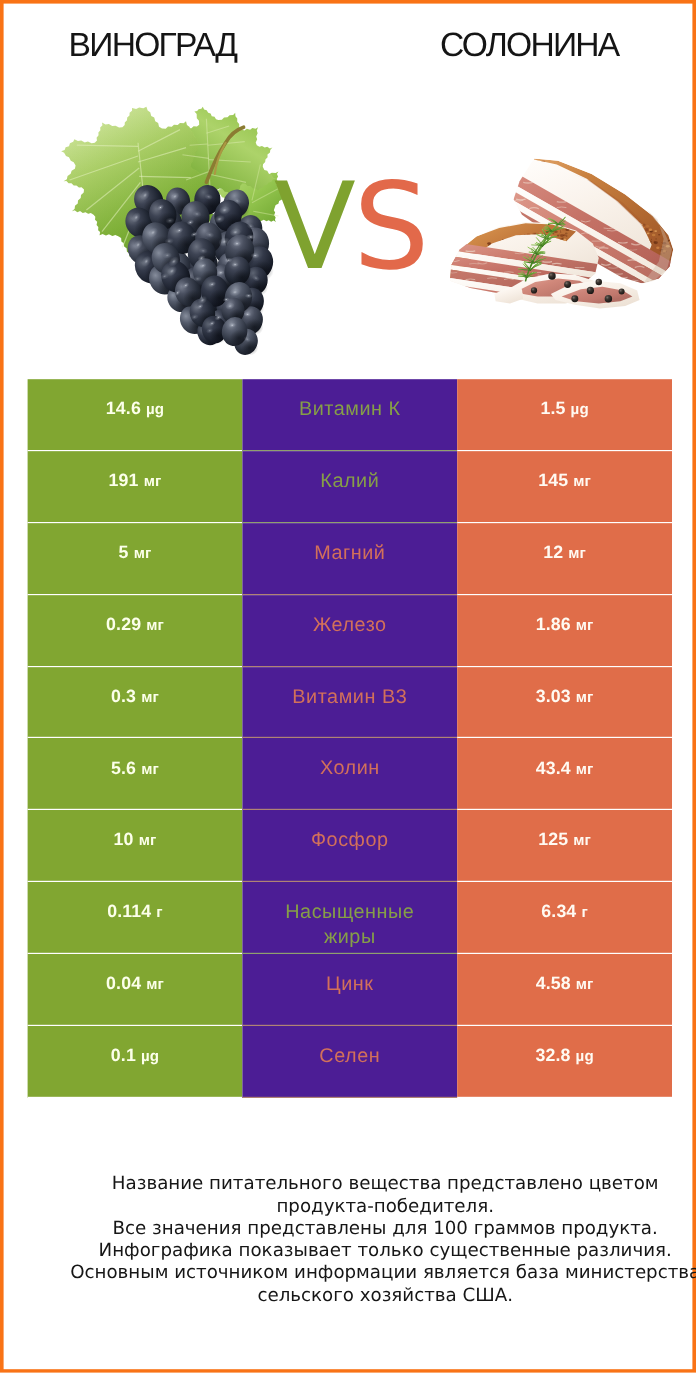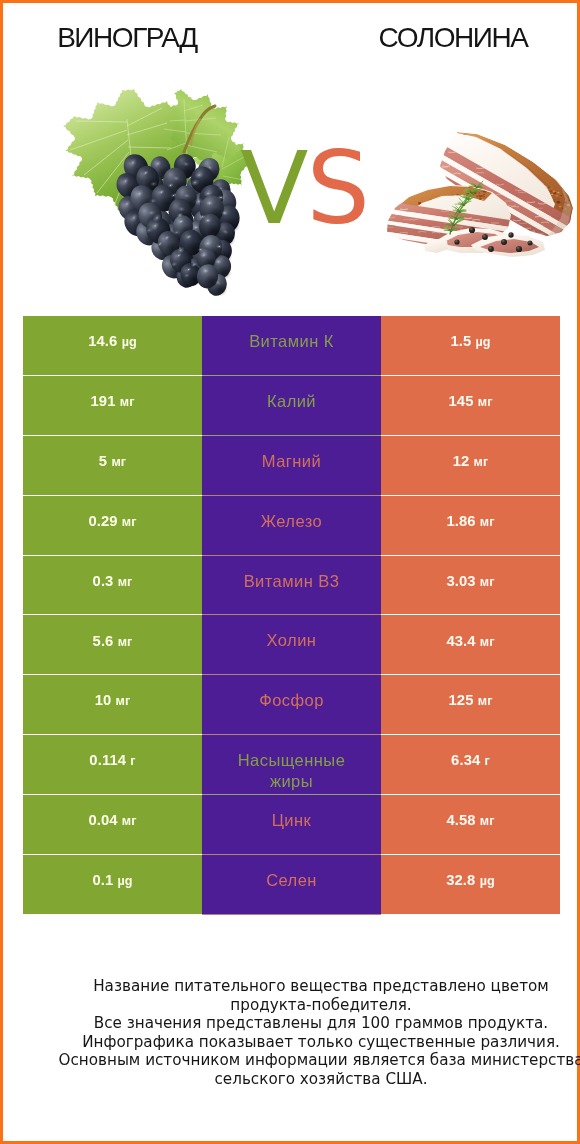--- a/index.html
+++ b/index.html
@@ -11,23 +11,23 @@
     overflow:hidden;
   }
   .page{position:relative;width:580px;height:1144px;box-sizing:border-box;
         border:3px solid #f97316;background:#fff;}
 
   
   .titles{position:absolute;left:0;top:0;width:578px;height:60px;}
   .title{position:absolute;top:21px;font-size:28px;color:#151515;line-height:28px;
          letter-spacing:-1.45px;white-space:nowrap;text-align:center;}
   #t-left{left:-3px;width:254px;}
-  #t-right{left:324px;width:252px;}
-
-  .hero{position:absolute;left:12px;top:60px;width:506px;height:232px;}
+  #t-right{left:312px;width:252px;}
+
+  .hero{position:absolute;left:0;top:60px;width:506px;height:232px;}
   .hero-img{position:absolute;}
   .hero-img svg{position:absolute;}
   #svg-grapes{left:45px;top:20px;width:200px;height:220px;}
   #svg-bacon{left:365px;top:60px;width:200px;height:140px;}
   #img-left{left:0;top:0;width:578px;height:232px;}
   #img-right{left:0;top:0;width:578px;height:232px;}
 
   .vs{position:absolute;left:0;top:76px;width:578px;text-align:center;
       font-family:"DejaVu Sans",sans-serif;
       font-size:100px;line-height:100px;font-weight:400;letter-spacing:-2px;}

